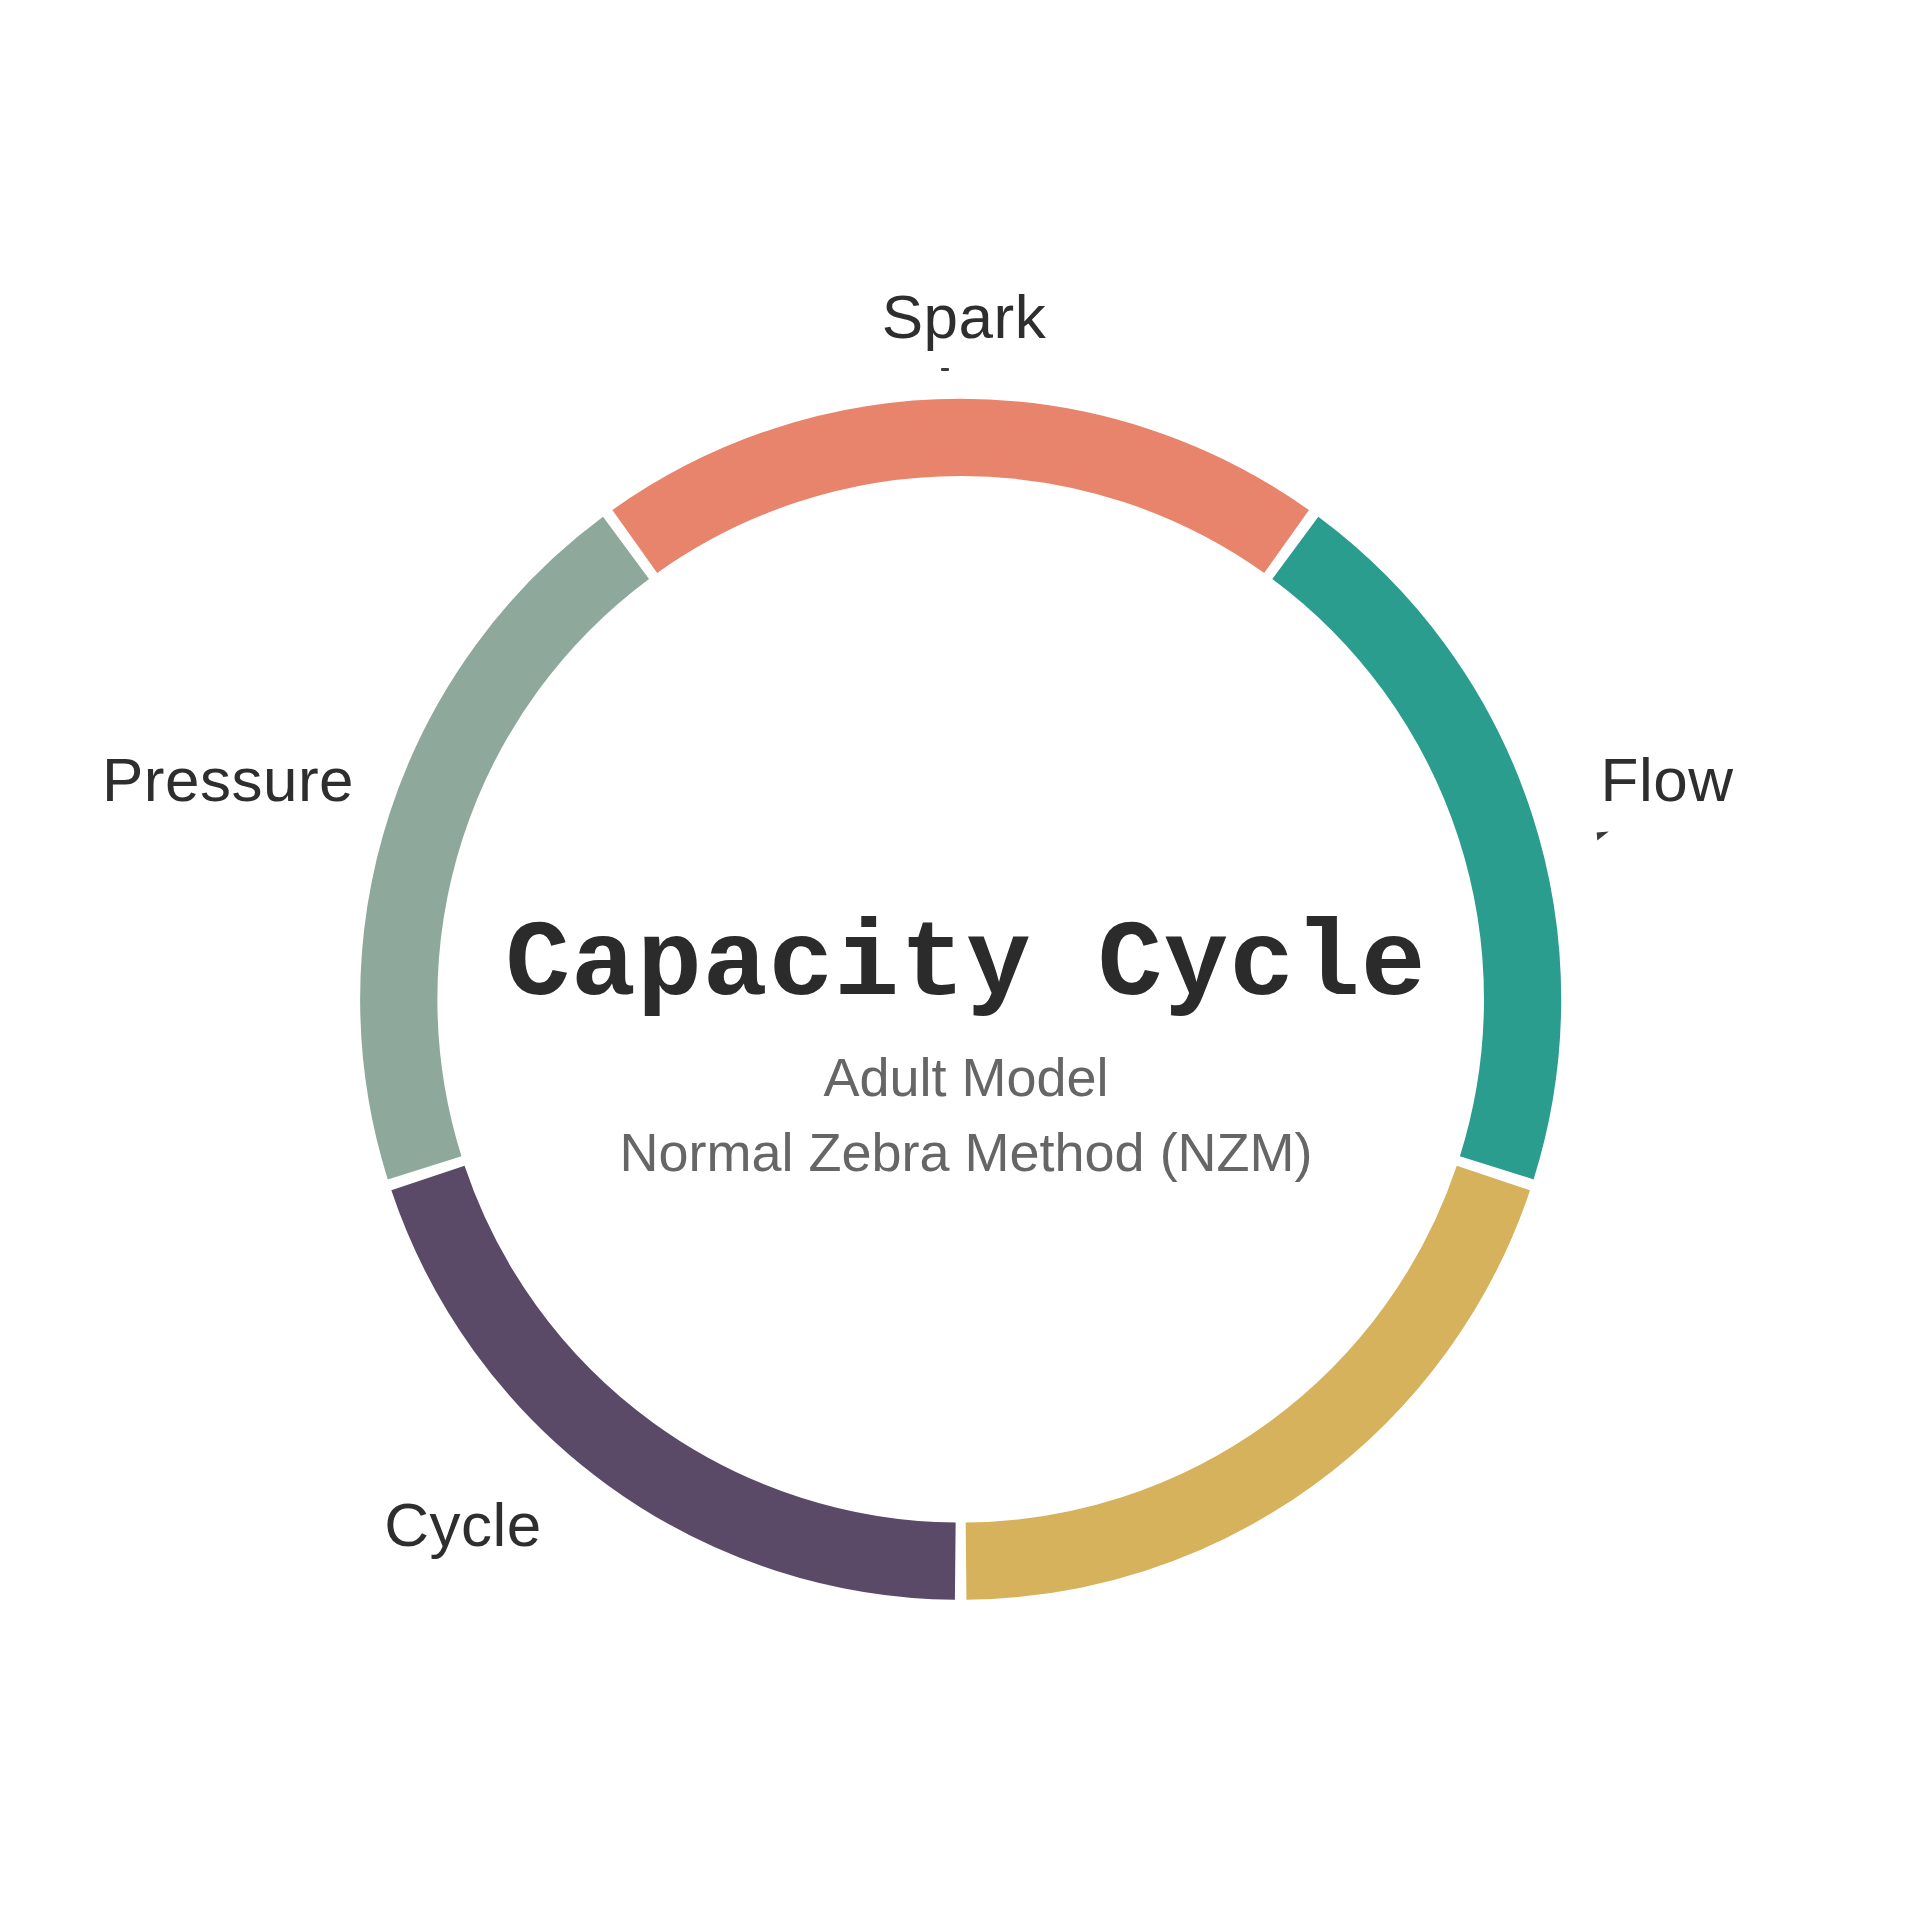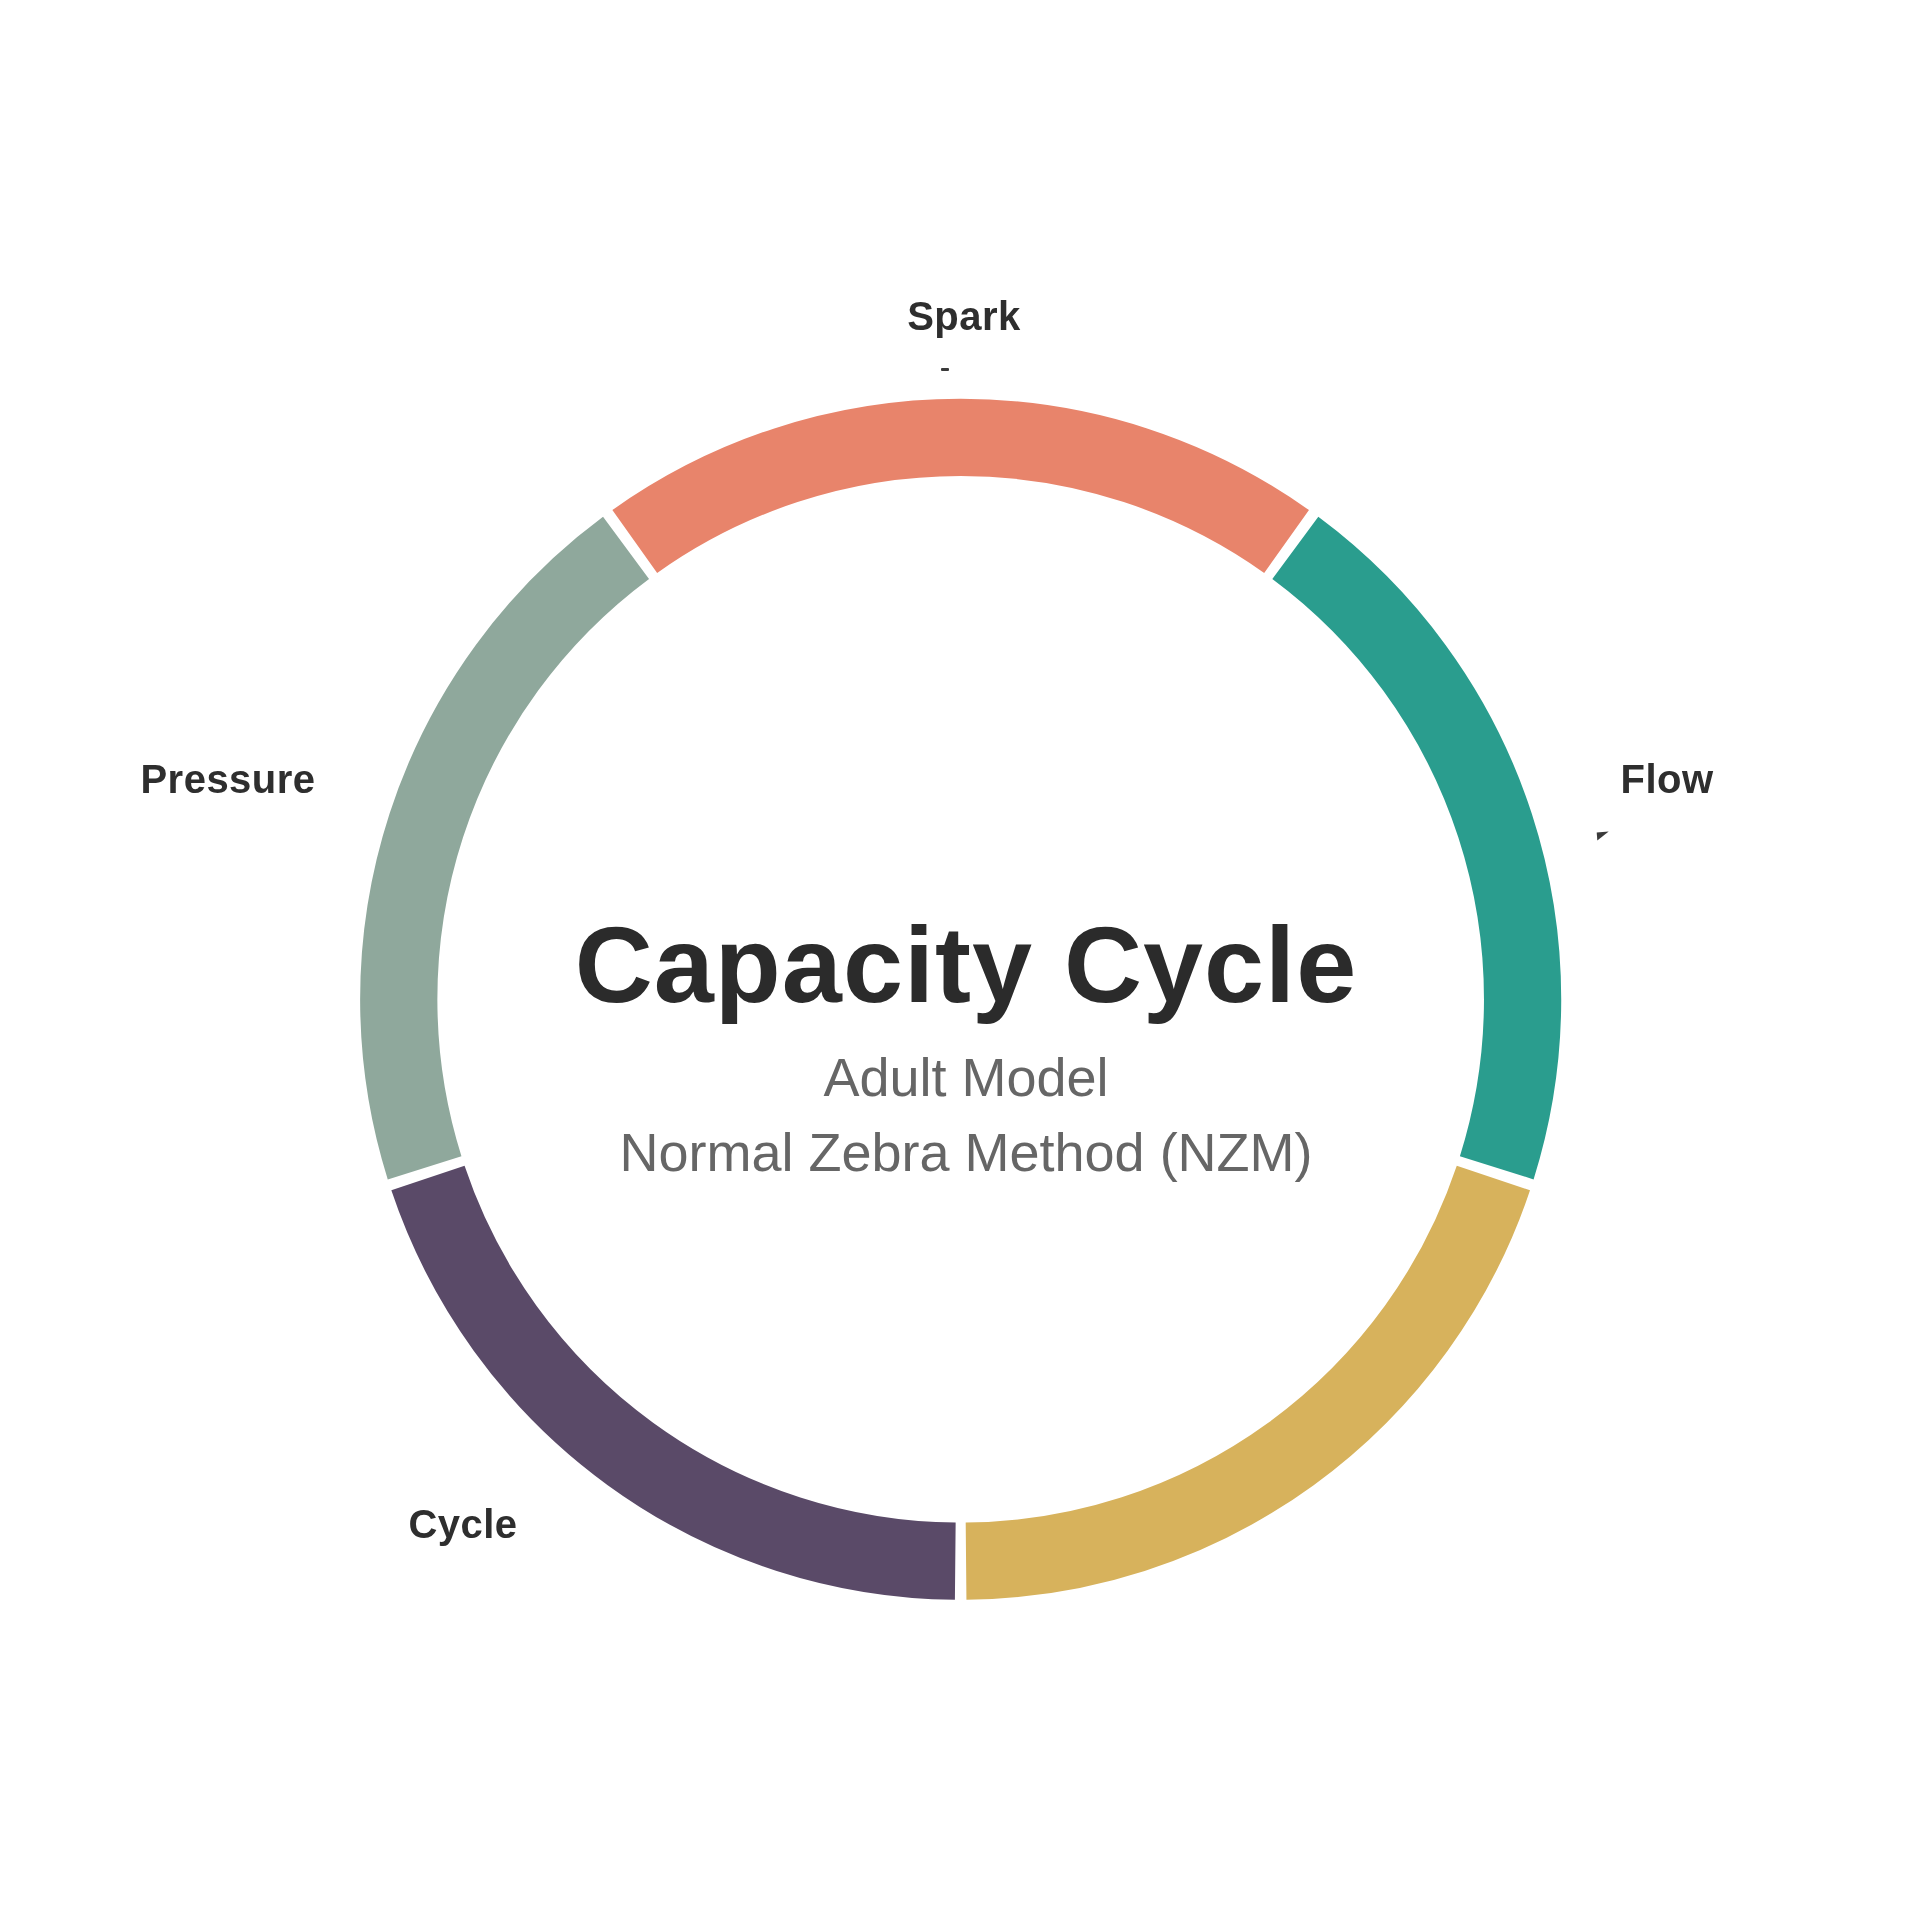--- a/index.html
+++ b/index.html
@@ -19,22 +19,22 @@
     inset: 0;
   }
   svg.ring {
     position: absolute;
     left: 0;
     top: 0;
   }
   .seg-label {
     position: absolute;
     transform: translate(-50%, -50%);
-    font-size: 40px;
-    font-weight: 700;
+    font-size: 62px;
+    font-weight: 400;
     color: #2e2e2e;
     letter-spacing: 0.5px;
     white-space: nowrap;
   }
   .label-spark    { left: 964px;  top: 316px;  }
   .label-flow     { left: 1667px; top: 779px;  }
   .label-pressure { left: 1501px; top: 1518px; }
   .label-drop     { left: 463px;  top: 1524px; }
   .label-restore  { left: 228px;  top: 779px;  }
 
@@ -46,20 +46,21 @@
     width: 1159px;
     text-align: center;
   }
   .center-title {
     font-size: 108px;
     font-weight: 700;
     color: #2b2b2b;
     line-height: 1.1;
     letter-spacing: 1px;
     white-space: nowrap;
+    font-family: Liberation Mono, monospace;
   }
   .center-subtitle {
     margin-top: 15.4px;
     font-size: 54px;
     font-weight: 400;
     color: #666666;
     line-height: 1.38;
   }
   .center-subtitle .sub-line {
     display: block;

